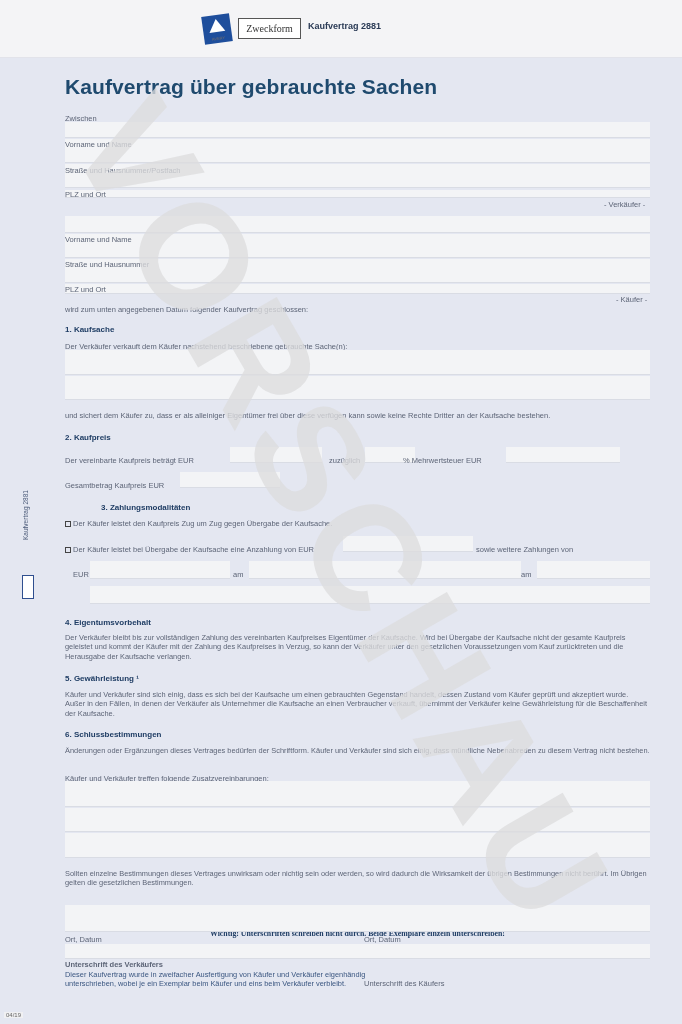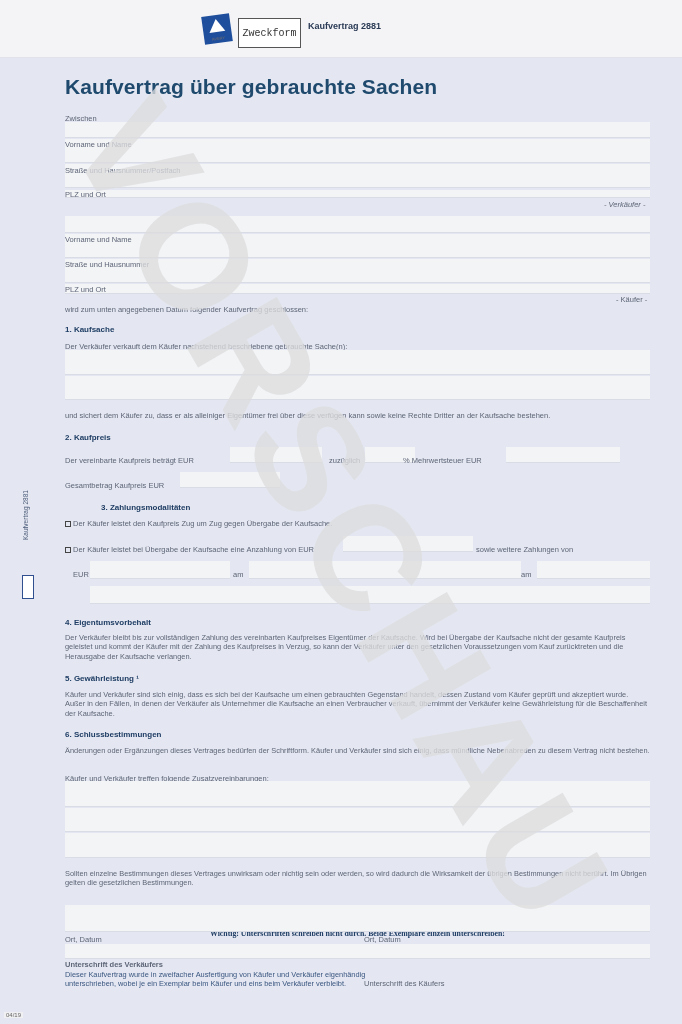--- a/index.html
+++ b/index.html
@@ -2,21 +2,21 @@
 <html><head>
 <meta charset="utf-8">
 <style>
   * { box-sizing: border-box; margin: 0; padding: 0; }
   html, body { width: 682px; height: 1024px; overflow: hidden; }
   body { background: #e4e7f1; font-family: "DejaVu Sans", sans-serif; color: #5b6579; position: relative; }
   .topbar { position: absolute; left: 0; top: 0; width: 682px; height: 58px; background: #f4f4f6; border-bottom: 1px solid #e2e3ea; }
   .avery-logo { position: absolute; left: 203px; top: 15px; width: 28px; height: 28px; background: #1e4e9c; transform: rotate(-8deg); display: flex; align-items: center; justify-content: center; color: #fff; font-size: 5px; font-weight: bold; }
   .avery-logo .tri { width: 0; height: 0; border-left: 8px solid transparent; border-right: 8px solid transparent; border-bottom: 13px solid #fff; position: absolute; top: 4px; left: 6px; }
   .avery-logo .lbl { position: absolute; bottom: 2px; left: 0; right: 0; text-align: center; font-size: 4px; }
-  .zweck-logo { position: absolute; left: 238px; top: 18px; width: 63px; height: 30px; border: 1px solid #555; background: #fff; font-family: Liberation Mono, monospace; font-size: 10px; color: #333; display: flex; align-items: center; justify-content: center; }
+  .zweck-logo { position: absolute; left: 238px; top: 18px; width: 63px; height: 21px; border: 1px solid #555; background: #fff; font-family: Liberation Serif, serif; font-size: 10px; color: #333; display: flex; align-items: center; justify-content: center; }
   .doc-code { position: absolute; left: 308px; top: 21px; font-size: 9px; color: #2a3a55; font-weight: bold; font-family: "Liberation Sans", sans-serif; }
   .title { position: absolute; left: 65px; top: 75px; font-size: 21px; font-weight: bold; color: #1f4a6e; font-family: Liberation Sans, sans-serif; letter-spacing: 0.1px; }
   .lbl { position: absolute; font-size: 7.5px; color: #5d6577; white-space: nowrap; font-family: "Liberation Sans", sans-serif; }
   .h { position: absolute; font-size: 8px; font-weight: bold; color: #1f3d64; font-family: "Liberation Sans", sans-serif; }
   .field { position: absolute; background: #f3f4f6; border-bottom: 1px solid #d9dce4; }
   .para { position: absolute; left: 65px; width: 585px; font-size: 7.4px; line-height: 9.3px; color: #5d6577; font-family: "Liberation Sans", sans-serif; }
   .bold-center { position: absolute; left: 65px; width: 585px; text-align: center; font-size: 7.8px; font-weight: bold; color: #1f3d64; font-family: Liberation Serif, serif; margin-top: 36px; }
   .side { position: absolute; left: 22px; top: 540px; transform: rotate(-90deg); transform-origin: left top; font-size: 6.5px; color: #4a5a78; white-space: nowrap; font-family: "Liberation Sans", sans-serif; }
   .side-logo { position: absolute; left: 22px; top: 575px; width: 12px; height: 24px; border: 1px solid #2f4f8f; background: #fff; }
   .footer-code { position: absolute; left: 4px; top: 1012px; font-size: 6px; color: #666; font-family: "Liberation Sans", sans-serif; background: #f0f0f2; padding: 0 2px; }
@@ -39,21 +39,21 @@
 <div class="title">Kaufvertrag über gebrauchte Sachen</div>
 
 <div class="lbl" style="left:65px;top:114px;">Zwischen</div>
 <div class="field" style="left:65px;top:122px;width:585px;height:16px;"></div>
 <div class="field" style="left:65px;top:139px;width:585px;height:24px;"></div>
 <div class="lbl" style="left:65px;top:140px;">Vorname und Name</div>
 <div class="field" style="left:65px;top:164px;width:585px;height:24px;"></div>
 <div class="lbl" style="left:65px;top:166px;">Straße und Hausnummer/Postfach</div>
 <div class="field" style="left:65px;top:190px;width:585px;height:8px;"></div>
 <div class="lbl" style="left:65px;top:190px;">PLZ und Ort</div>
-<div class="lbl" style="left:604px;top:200px;font-style:italic;">- Verkäufer -</div>
+<div class="lbl" style="left:604px;top:200px;">- Verkäufer -</div>
 
 <div class="field" style="left:65px;top:216px;width:585px;height:17px;"></div>
 <div class="field" style="left:65px;top:234px;width:585px;height:24px;"></div>
 <div class="lbl" style="left:65px;top:235px;">Vorname und Name</div>
 <div class="field" style="left:65px;top:259px;width:585px;height:24px;"></div>
 <div class="lbl" style="left:65px;top:260px;">Straße und Hausnummer</div>
 <div class="field" style="left:65px;top:284px;width:585px;height:10px;"></div>
 <div class="lbl" style="left:65px;top:285px;">PLZ und Ort</div>
 <div class="lbl" style="left:616px;top:295px;">- Käufer -</div>
 <div class="lbl" style="left:65px;top:305px;">wird zum unten angegebenen Datum folgender Kaufvertrag geschlossen:</div>

